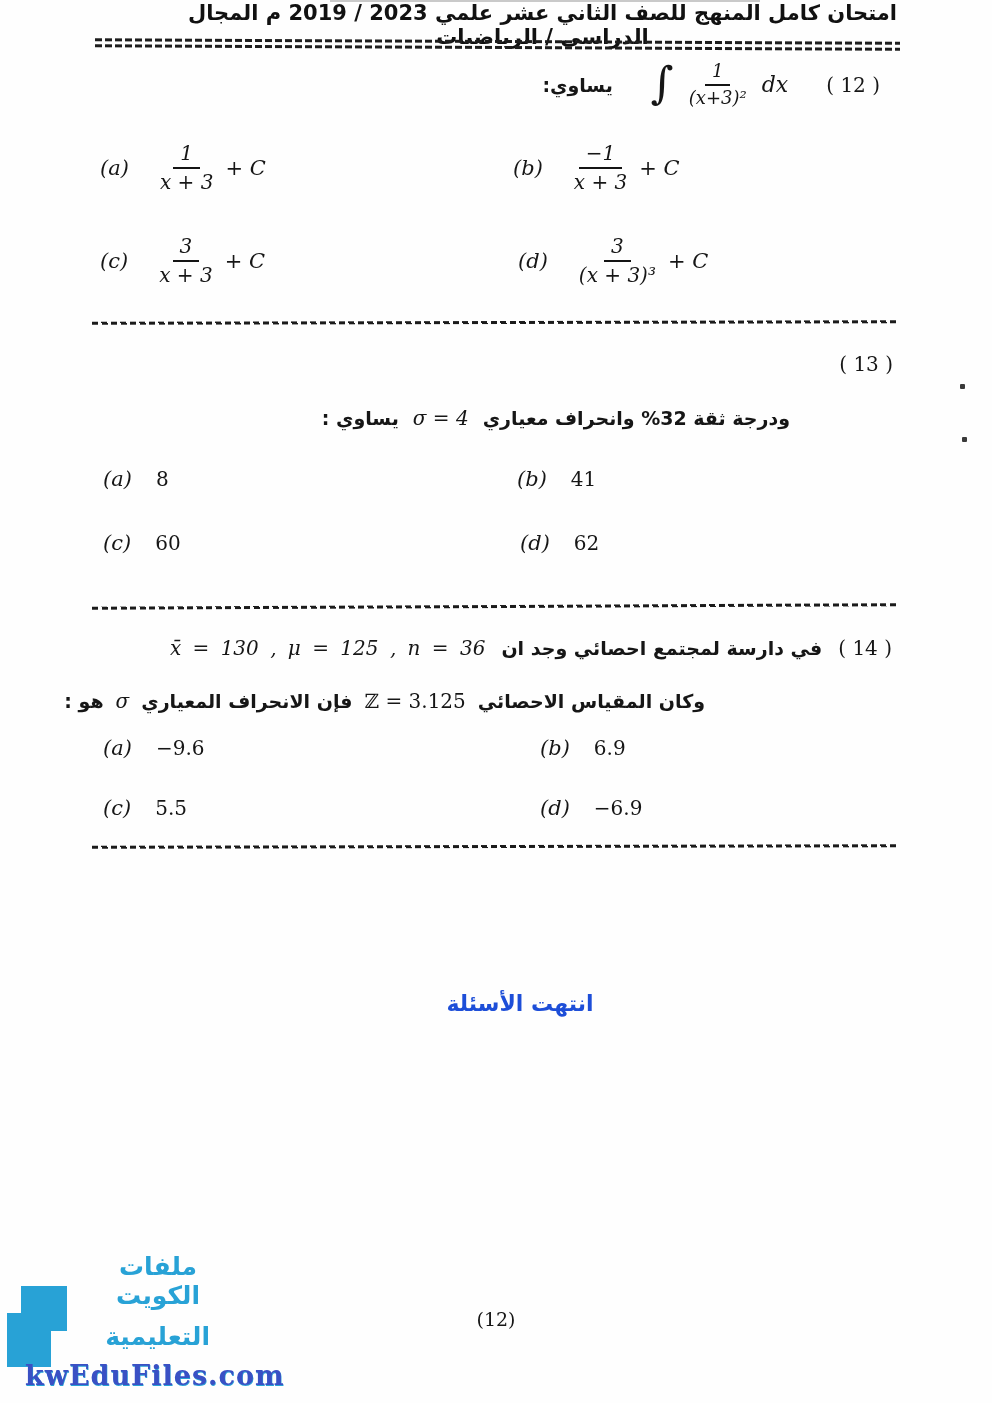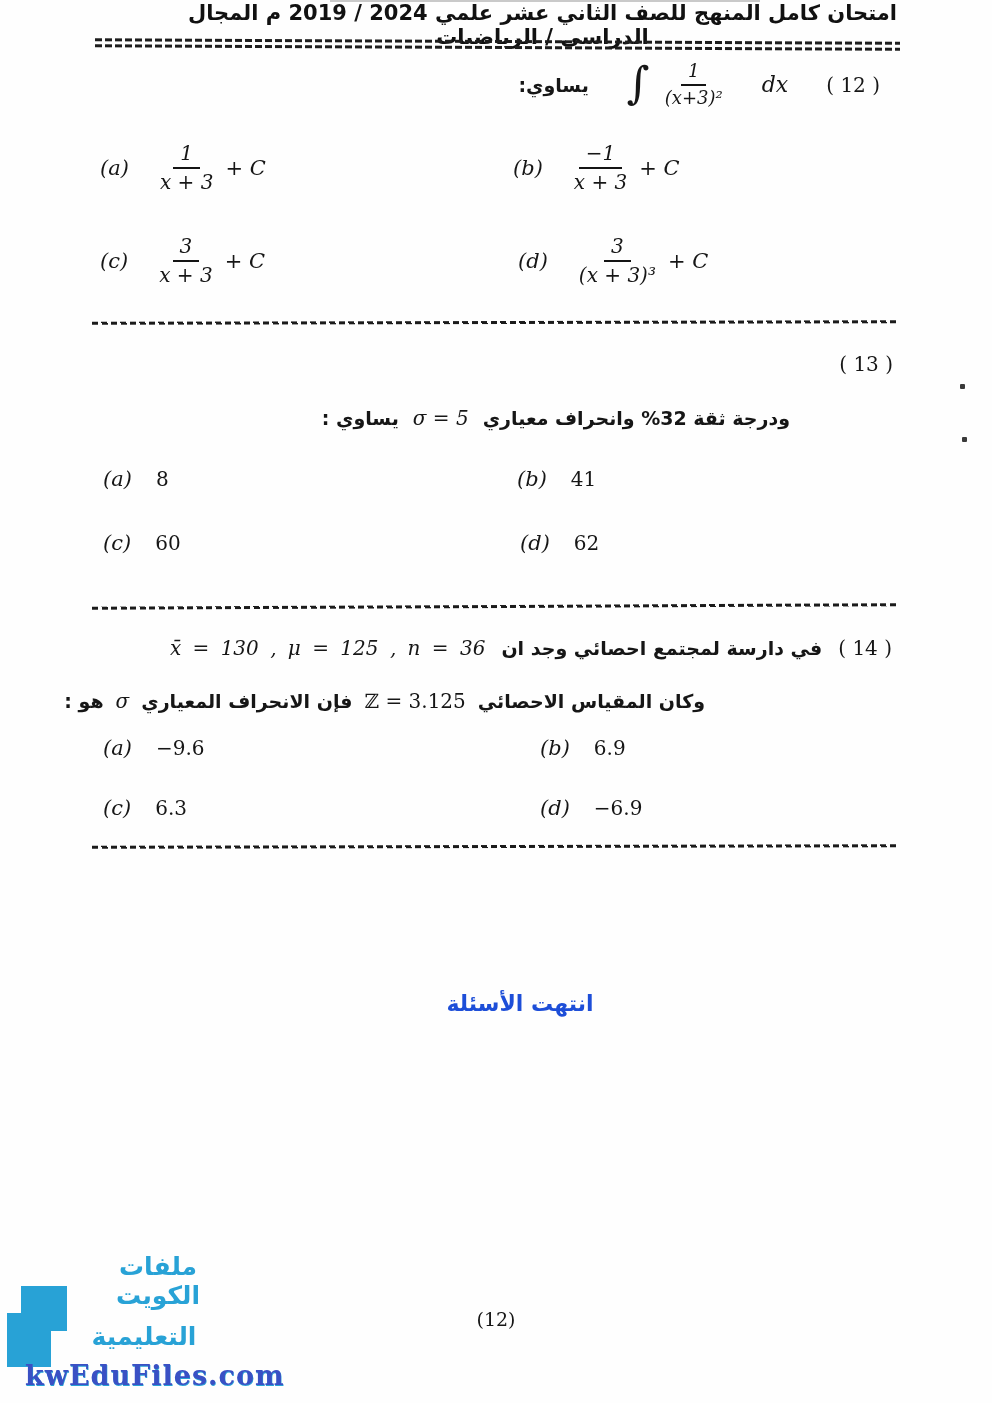--- a/index.html
+++ b/index.html
@@ -123,21 +123,21 @@
   .wm-sq1 { position: absolute; left: 14px; top: 0; width: 46px; height: 45px; }
   .wm-sq2 { position: absolute; left: 0; top: 27px; width: 44px; height: 54px; }
   .wm-text1 {
     position: absolute; left: 78px; top: 1252px; width: 160px;
     text-align: center; direction: rtl;
     font-size: 25px; font-weight: 700;
     filter: blur(0.4px);
   }
   .wm-text2 {
     position: absolute; left: 78px; top: 1322px; width: 132px;
-    text-align: center; direction: rtl;
+    direction: rtl;
     font-size: 25px; font-weight: 700;
     filter: blur(0.4px);
   }
   .wm-site {
     position: absolute; left: 25px; top: 1360px;
     font-family: "DejaVu Serif", serif;
     font-size: 27px; font-weight: 700; letter-spacing: 1px;
     filter: blur(0.3px);
   }
 
@@ -147,35 +147,35 @@
   .speck-2 { left: 962px; top: 437px; width: 5px; height: 5px; }
   .top-fragment { position: absolute; top: 0; left: 330px; width: 430px; height: 2px; background: #c9c9c9; }
 </style>
 </head>
 <body>
 
 <div class="page">
 
   <div class="top-fragment"></div>
 
-  <div class="title">امتحان كامل المنهج للصف الثاني عشر علمي 2024 / 2019 م المجال الدراسي / الرياضيات</div>
+  <div class="title">امتحان كامل المنهج للصف الثاني عشر علمي 2023 / 2019 م المجال الدراسي / الرياضيات</div>
   <div class="header-rule">
     <div class="eq-row"></div>
     <div class="eq-row"></div>
   </div>
 
   <div class="qline q12-line">
     <span class="q-num">( 12 )</span>
     <span class="q12-formula">
       <span class="integral">∫</span>
       <span class="frac math">
         <span class="num">1</span>
         <span class="den">(x+3)²</span>
       </span>
-      <span class="math" style="font-size:22px;margin-left:24px;">dx</span>
+      <span class="math" style="font-size:22px;">dx</span>
     </span>
     <span class="q-text">يساوي:</span>
   </div>
 
   <div class="opt q12-a">
     <span class="opt-label">(a)</span>
     <span class="frac">
       <span class="num">1</span>
       <span class="den">x + 3</span>
     </span>
@@ -206,21 +206,21 @@
     <span class="opt-suffix">+ C</span>
   </div>
 
   <div class="dash-line sep-1"></div>
 
   <div class="qline q13-line1">
     <span class="q-num">( 13 )</span>
   </div>
   <div class="qline q13-line2">
     <span class="q-text">ودرجة ثقة 32% وانحراف معياري</span>
-    <span class="inline-math math">σ = 5</span>
+    <span class="inline-math math">σ = 4</span>
     <span class="q-text">يساوي :</span>
   </div>
 
   <div class="opt q13-a">
     <span class="opt-label">(a)</span>
     <span class="opt-value">8</span>
   </div>
   <div class="opt q13-b">
     <span class="opt-label">(b)</span>
     <span class="opt-value">41</span>
@@ -252,21 +252,21 @@
   <div class="opt q14-a">
     <span class="opt-label">(a)</span>
     <span class="opt-value">−9.6</span>
   </div>
   <div class="opt q14-b">
     <span class="opt-label">(b)</span>
     <span class="opt-value">6.9</span>
   </div>
   <div class="opt q14-c">
     <span class="opt-label">(c)</span>
-    <span class="opt-value">6.3</span>
+    <span class="opt-value">5.5</span>
   </div>
   <div class="opt q14-d">
     <span class="opt-label">(d)</span>
     <span class="opt-value">−6.9</span>
   </div>
 
   <div class="dash-line sep-3"></div>
 
   <div class="end-text">انتهت الأسئلة</div>
   <div class="page-number">(12)</div>

